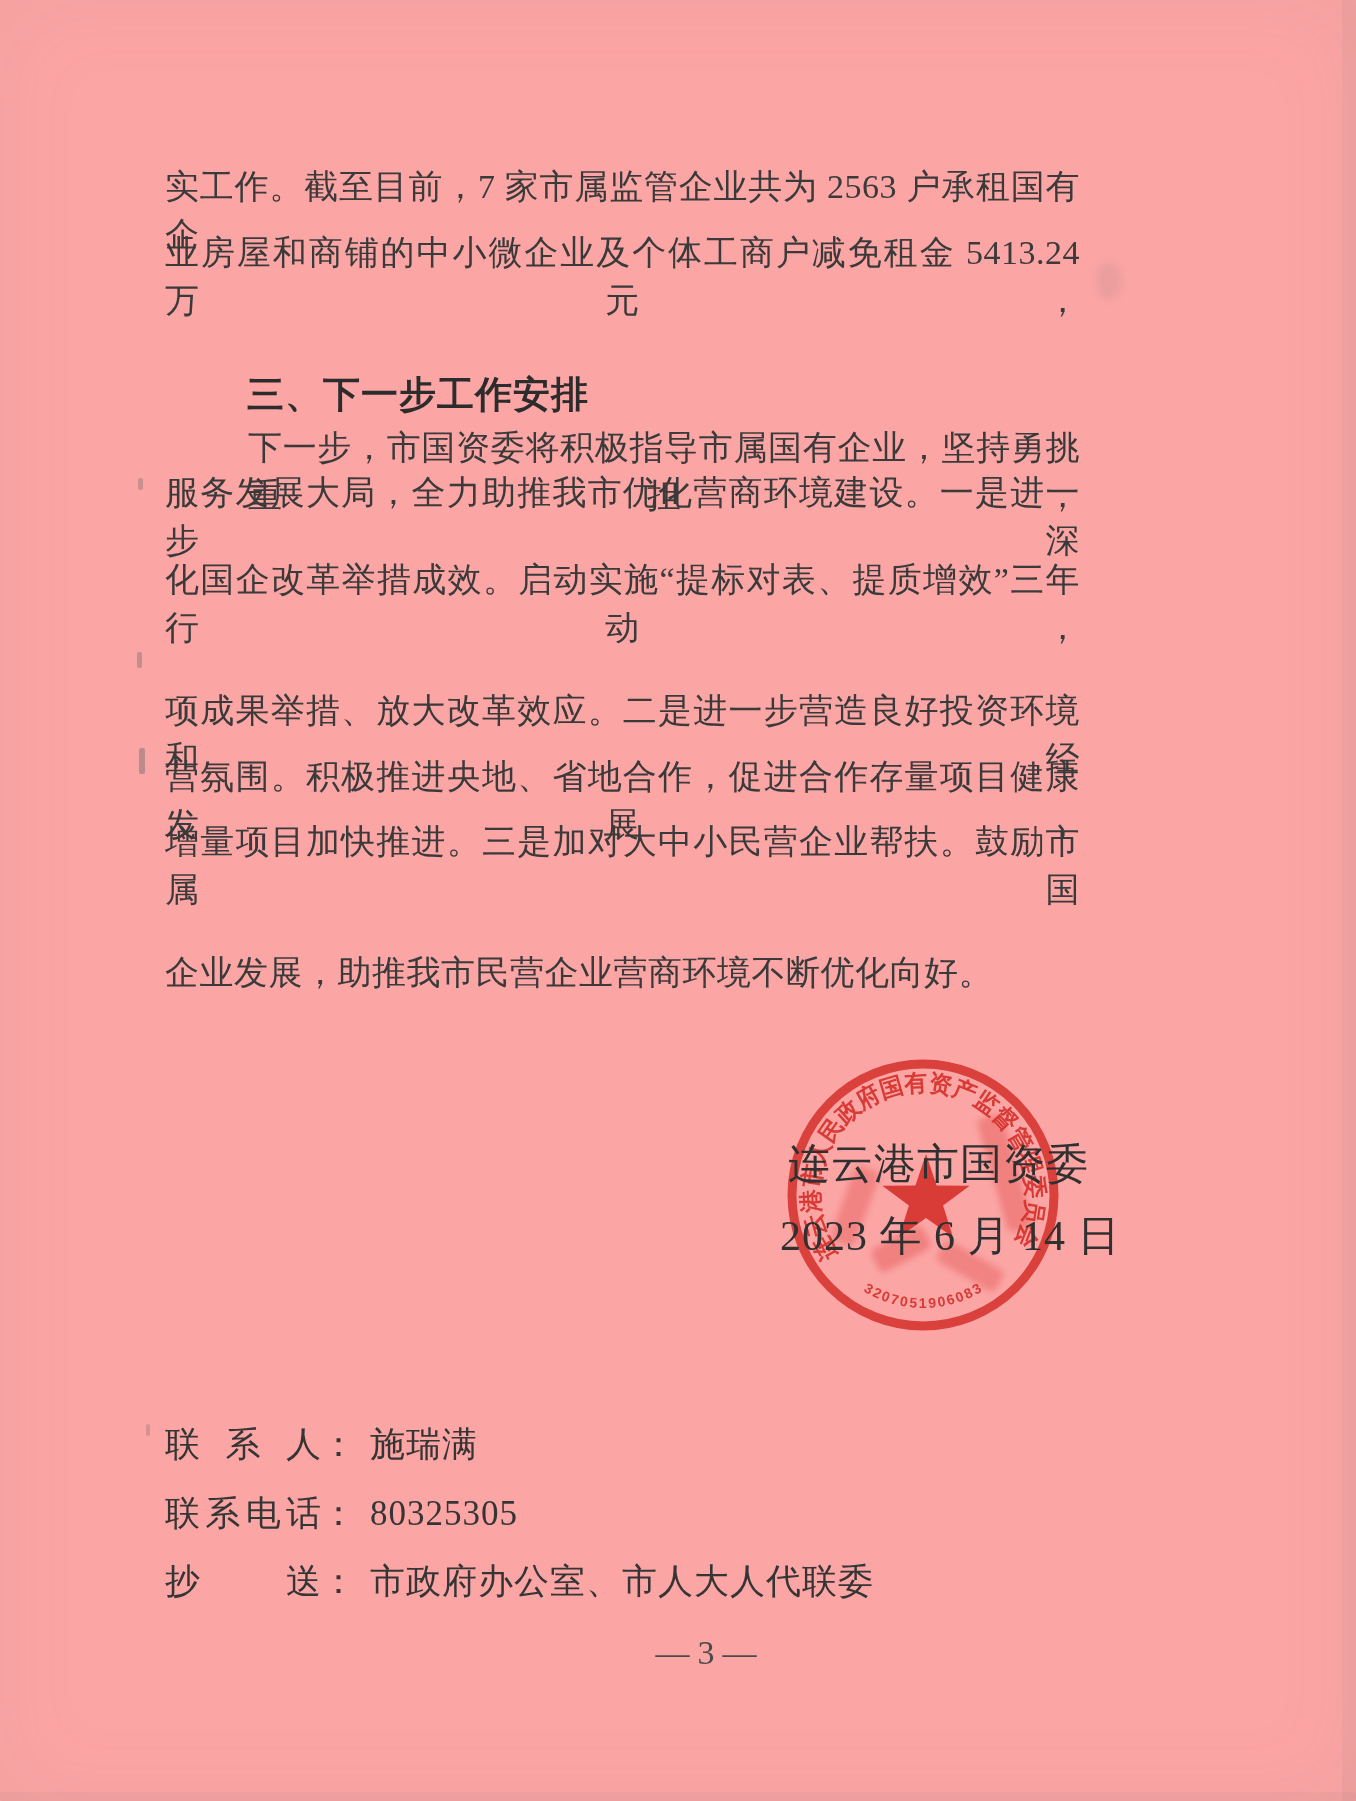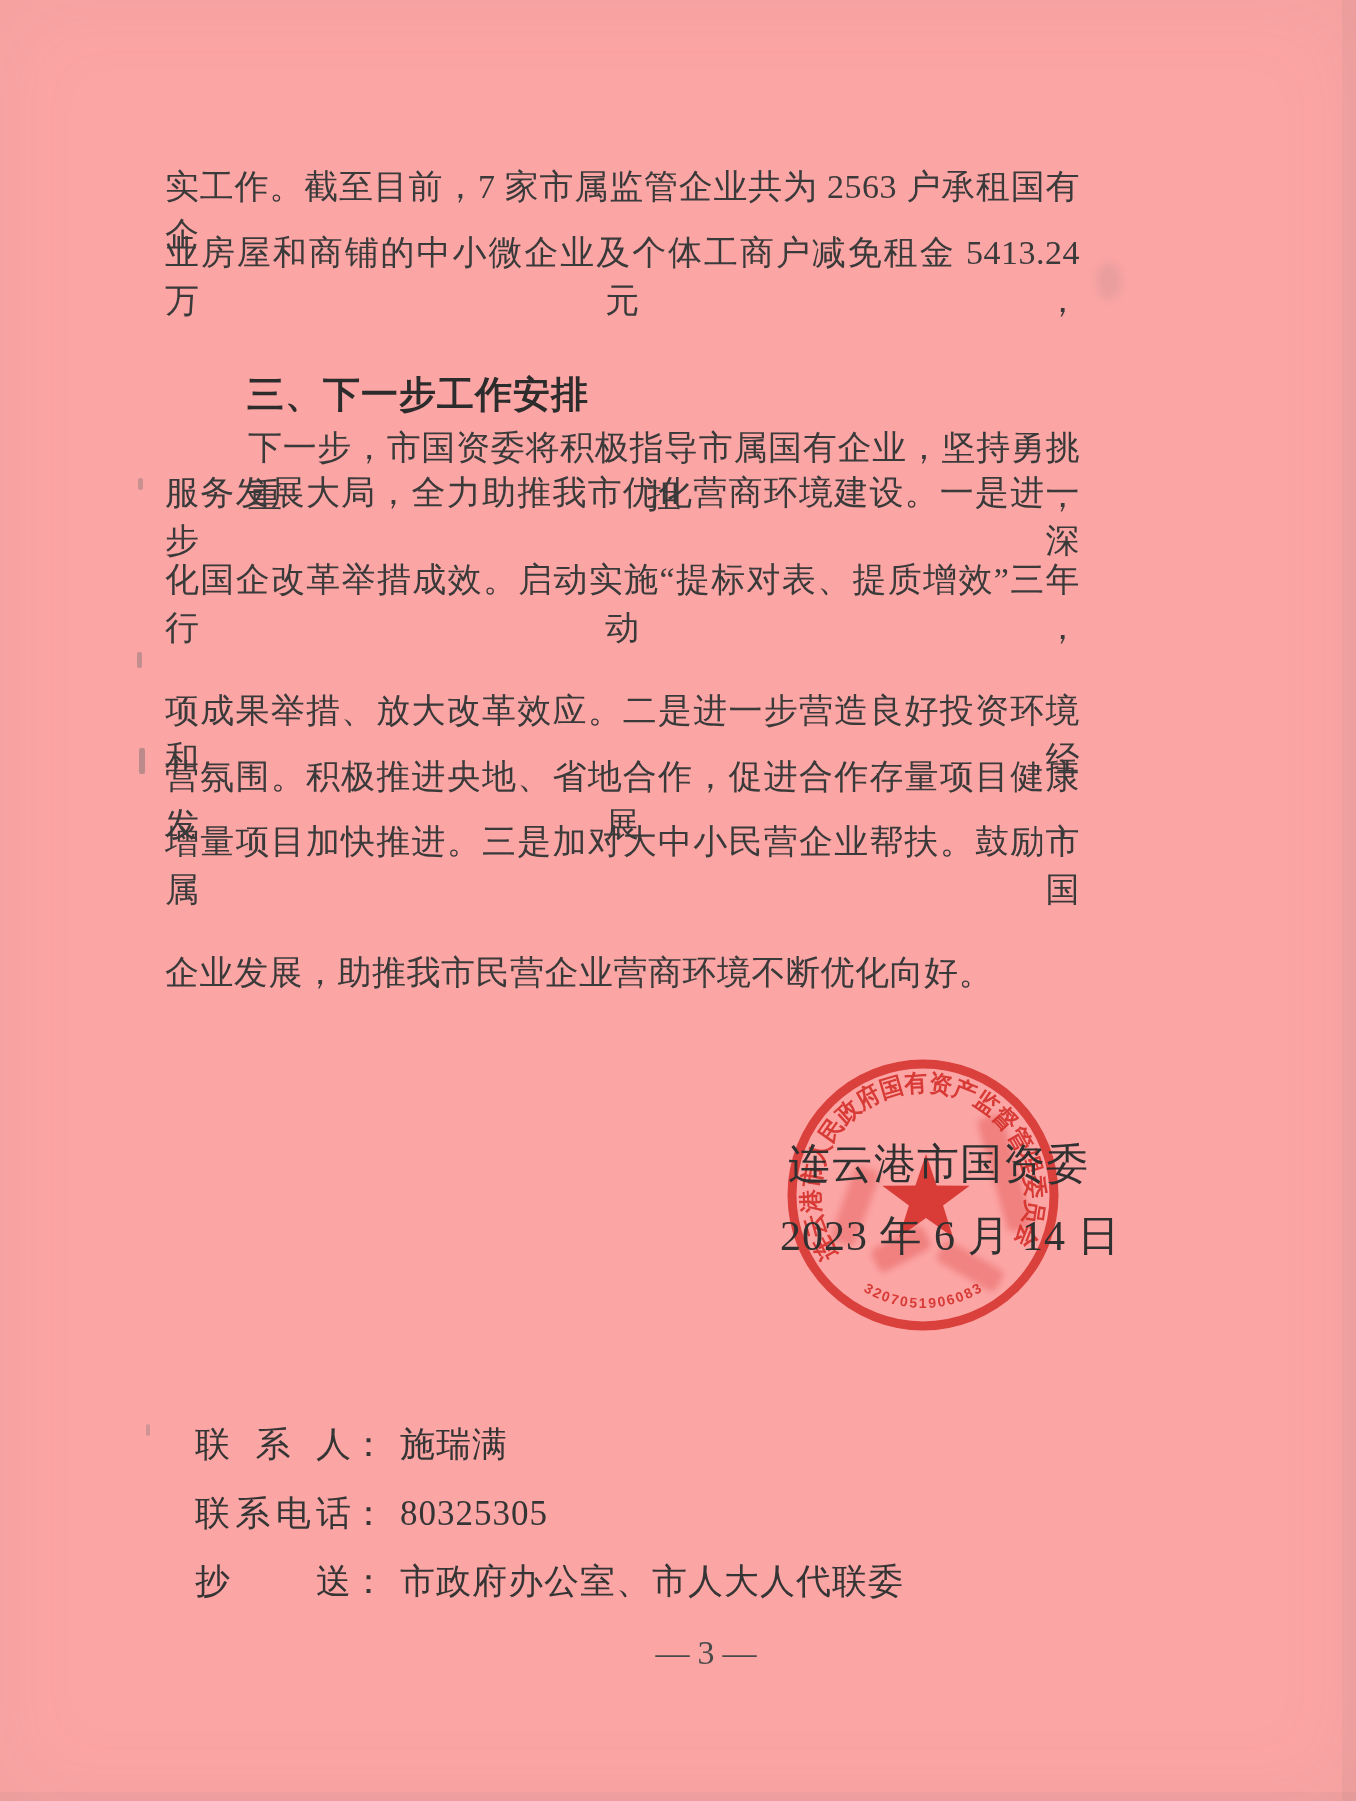--- a/index.html
+++ b/index.html
@@ -83,21 +83,20 @@
   .c0{top:1420px;}
   .c1{top:1489px;}
   .c2{top:1557px;}
   .contact-label{
     display:inline-block;
     width:156px;
     text-align:justify;
     -moz-text-align-last:justify;
     text-align-last:justify;
     vertical-align:top;
-    margin-left:30px;
   }
   .contact-colon{display:inline-block;vertical-align:top;}
   .contact-value{display:inline-block;margin-left:14px;vertical-align:top;letter-spacing:1px;}
   
   .page-number{
     position:absolute;left:600px;top:1634px;width:220px;
     text-align:center;
     font-size:34px;color:#4a4a4a;
     letter-spacing:8px;
   }

